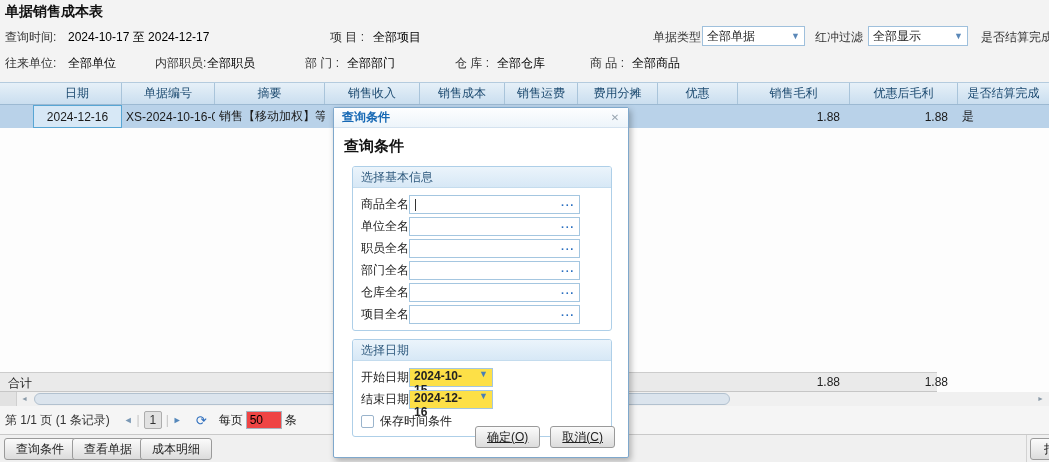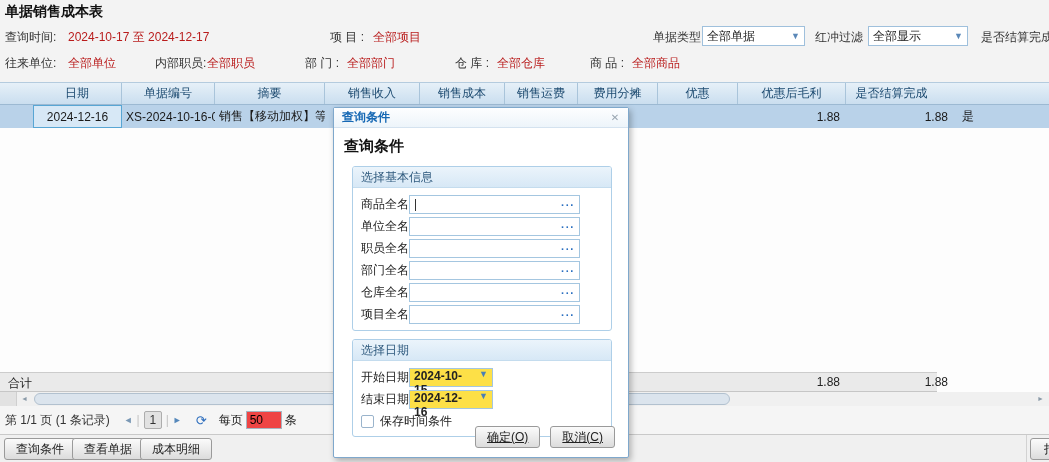--- a/index.html
+++ b/index.html
@@ -5,21 +5,21 @@
   * { margin:0; padding:0; box-sizing:border-box; }
   html,body { background:#ffffff; }
   body { font-family:"Liberation Sans","DejaVu Sans",sans-serif; font-size:12px; color:#222; }
   .screen { position:relative; width:1049px; height:462px; background:#fdfdfd; overflow:hidden; }
 
   
   .topbar { position:absolute; left:0; top:0; width:1049px; height:82px; background:#f3f3f3; }
   .page-title { position:absolute; left:5px; top:3px; font-size:14px; font-weight:bold; color:#111; }
   .abs { position:absolute; white-space:nowrap; }
   .flabel { color:#333; }
-  .fvalue { color:#b91c1c; }
+  .fvalue { color:#000000; }
   .combo { position:absolute; height:20px; background:#fff; border:1px solid #9fc0dc; display:flex; align-items:center; padding:4px 4px; }
   .combo-text { flex:1; overflow:hidden; white-space:nowrap; }
   .combo-arrow { color:#5b88b8; font-size:9px; margin-left:3px; }
 
   
   .ghead { position:absolute; left:0; top:82px; width:1049px; height:23px; display:flex;
            background:linear-gradient(#e6f0f8,#cadeef); border-top:1px solid #b4cbde; border-bottom:1px solid #9cb9d2; }
   .hc { height:100%; border-right:1px solid #a9c4da; display:flex; align-items:center; justify-content:center;
         color:#1c4a70; overflow:hidden; white-space:nowrap; }
   .hc:last-child { border-right:none; }
@@ -127,20 +127,21 @@
   <div class="ghead">
     <div class="hc c0">行号</div>
     <div class="hc c1">日期</div>
     <div class="hc c2">单据编号</div>
     <div class="hc c3">摘要</div>
     <div class="hc c4">销售收入</div>
     <div class="hc c5">销售成本</div>
     <div class="hc c6">销售运费</div>
     <div class="hc c7">费用分摊</div>
     <div class="hc c8">优惠</div>
+    <div class="hc c9">销售毛利</div>
     <div class="hc c10">优惠后毛利</div>
     <div class="hc c11">是否结算完成</div>
   </div>
 
   <div class="grow">
     <div class="rc c0">1</div>
     <div class="rc c1 focused-cell">2024-12-16</div>
     <div class="rc c2">XS-2024-10-16-01</div>
     <div class="rc c3">销售【移动加权】等</div>
     <div class="rc c4"></div>

